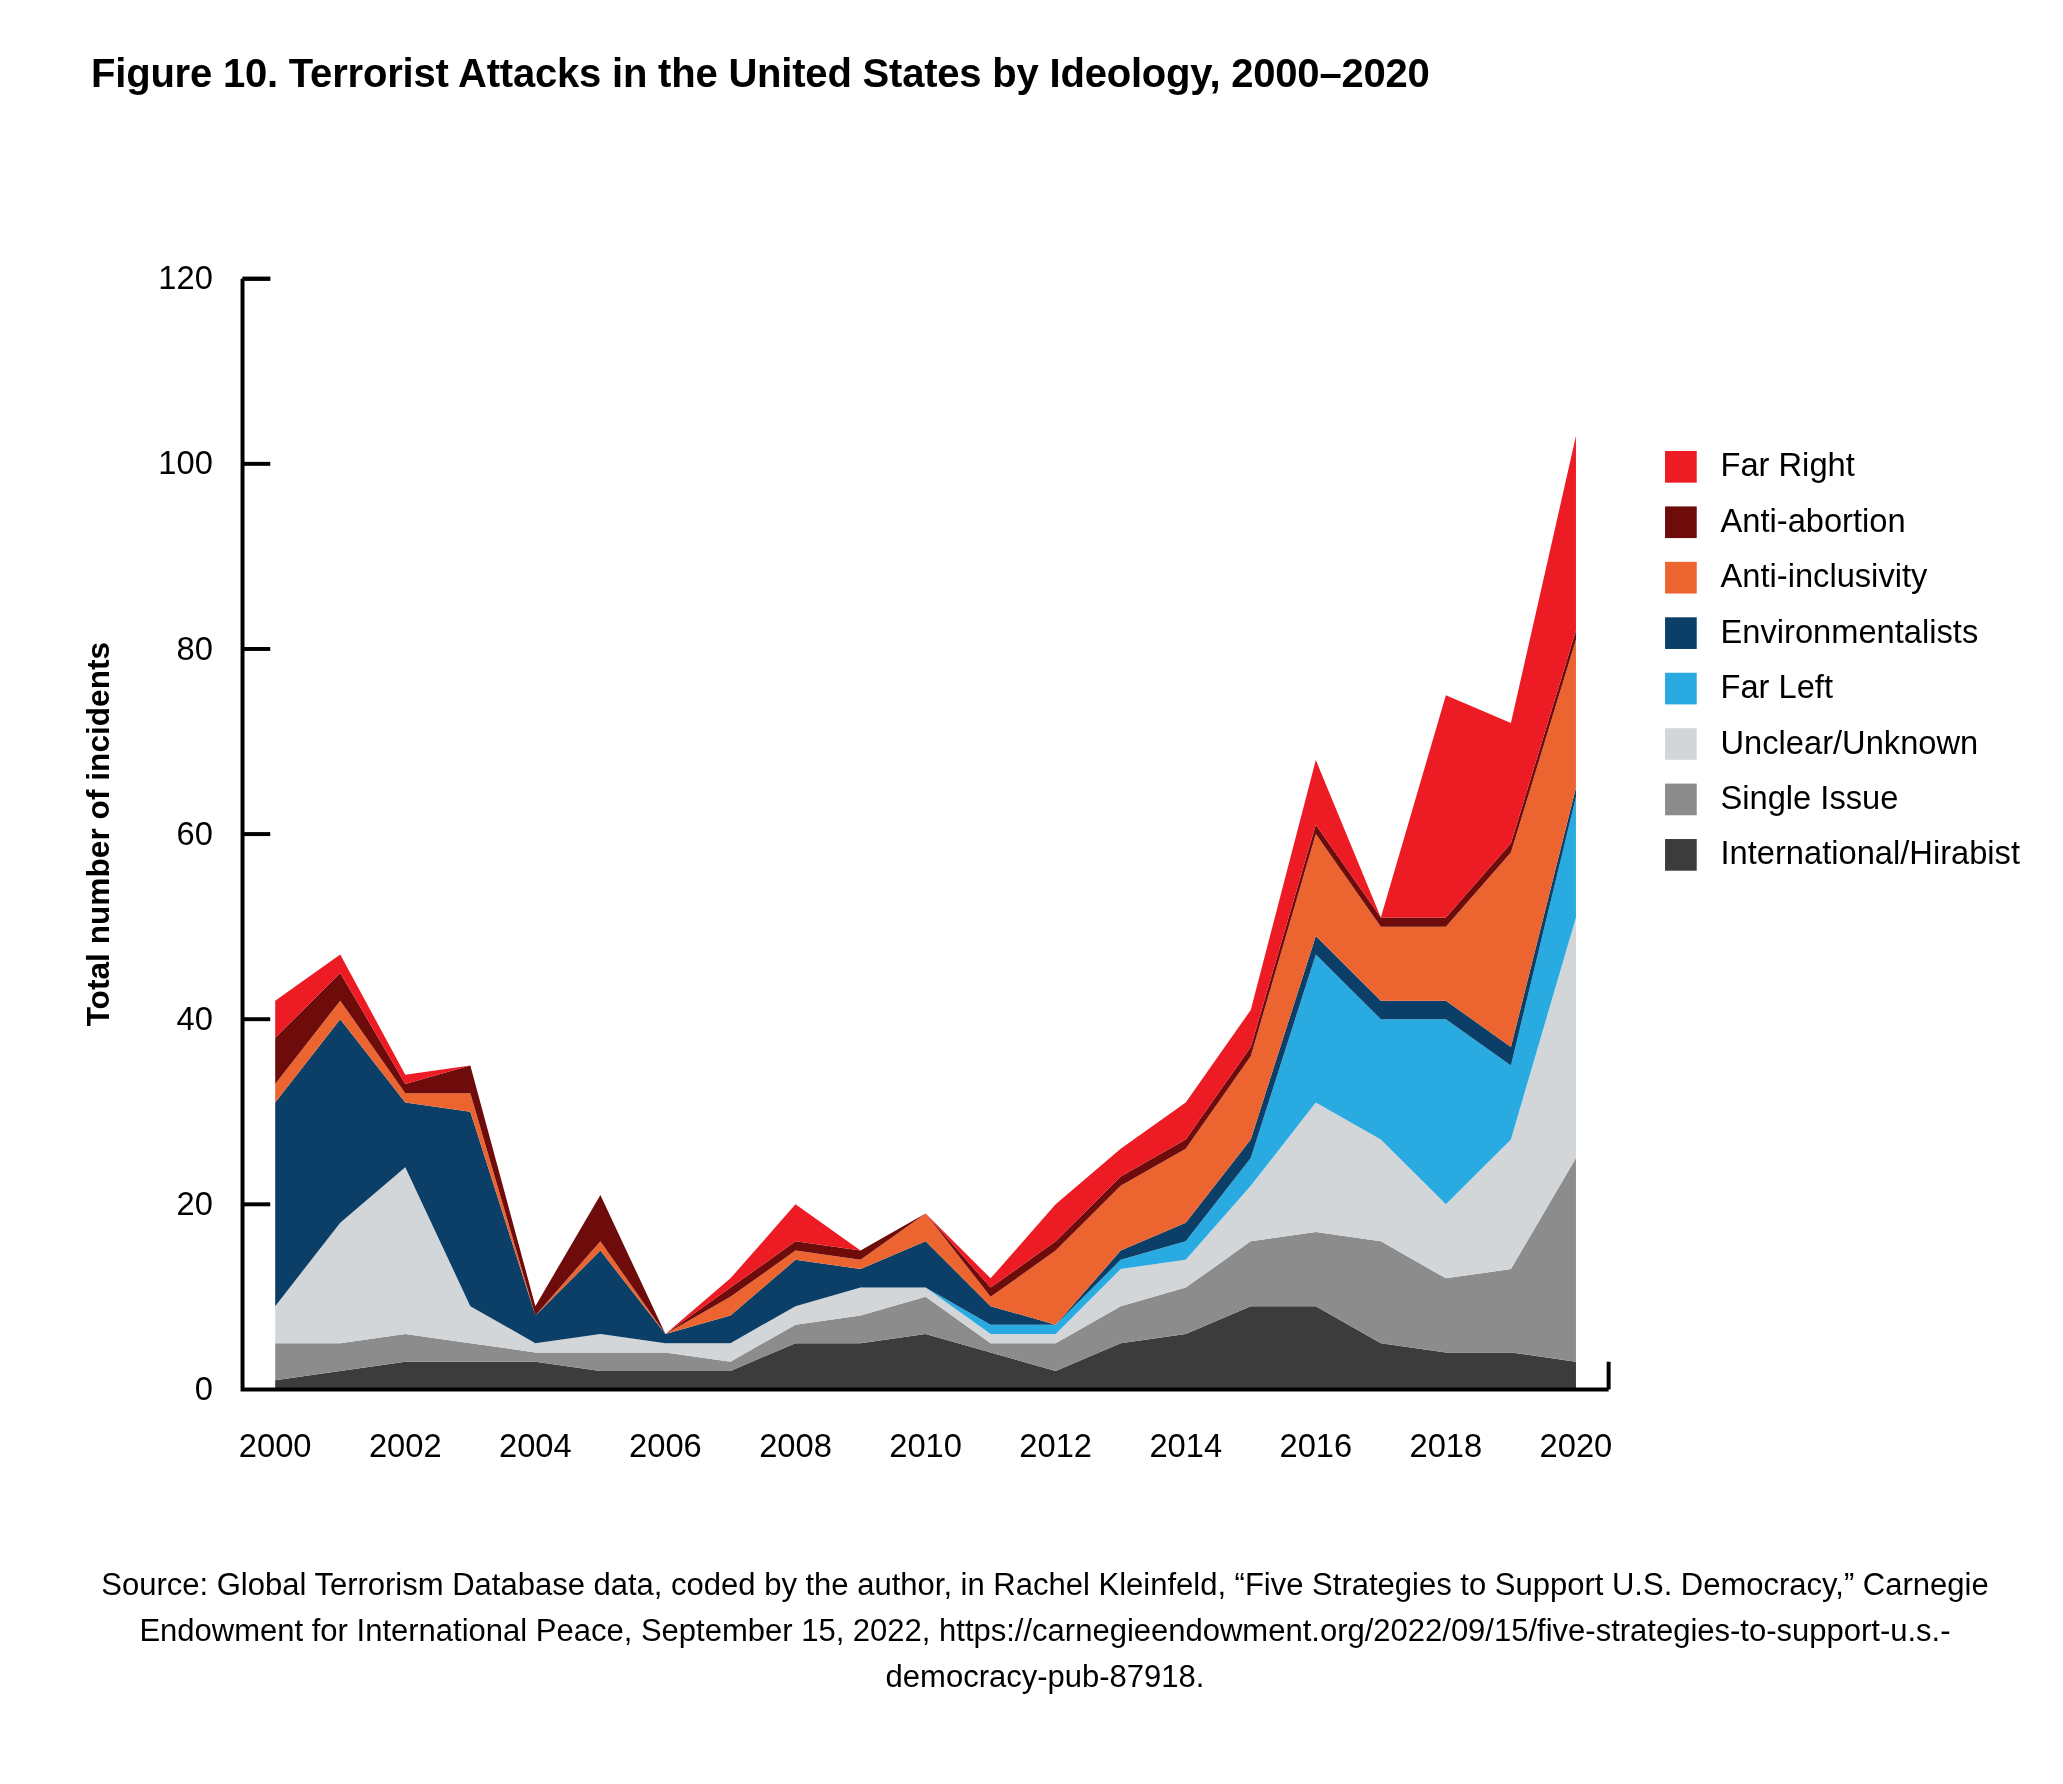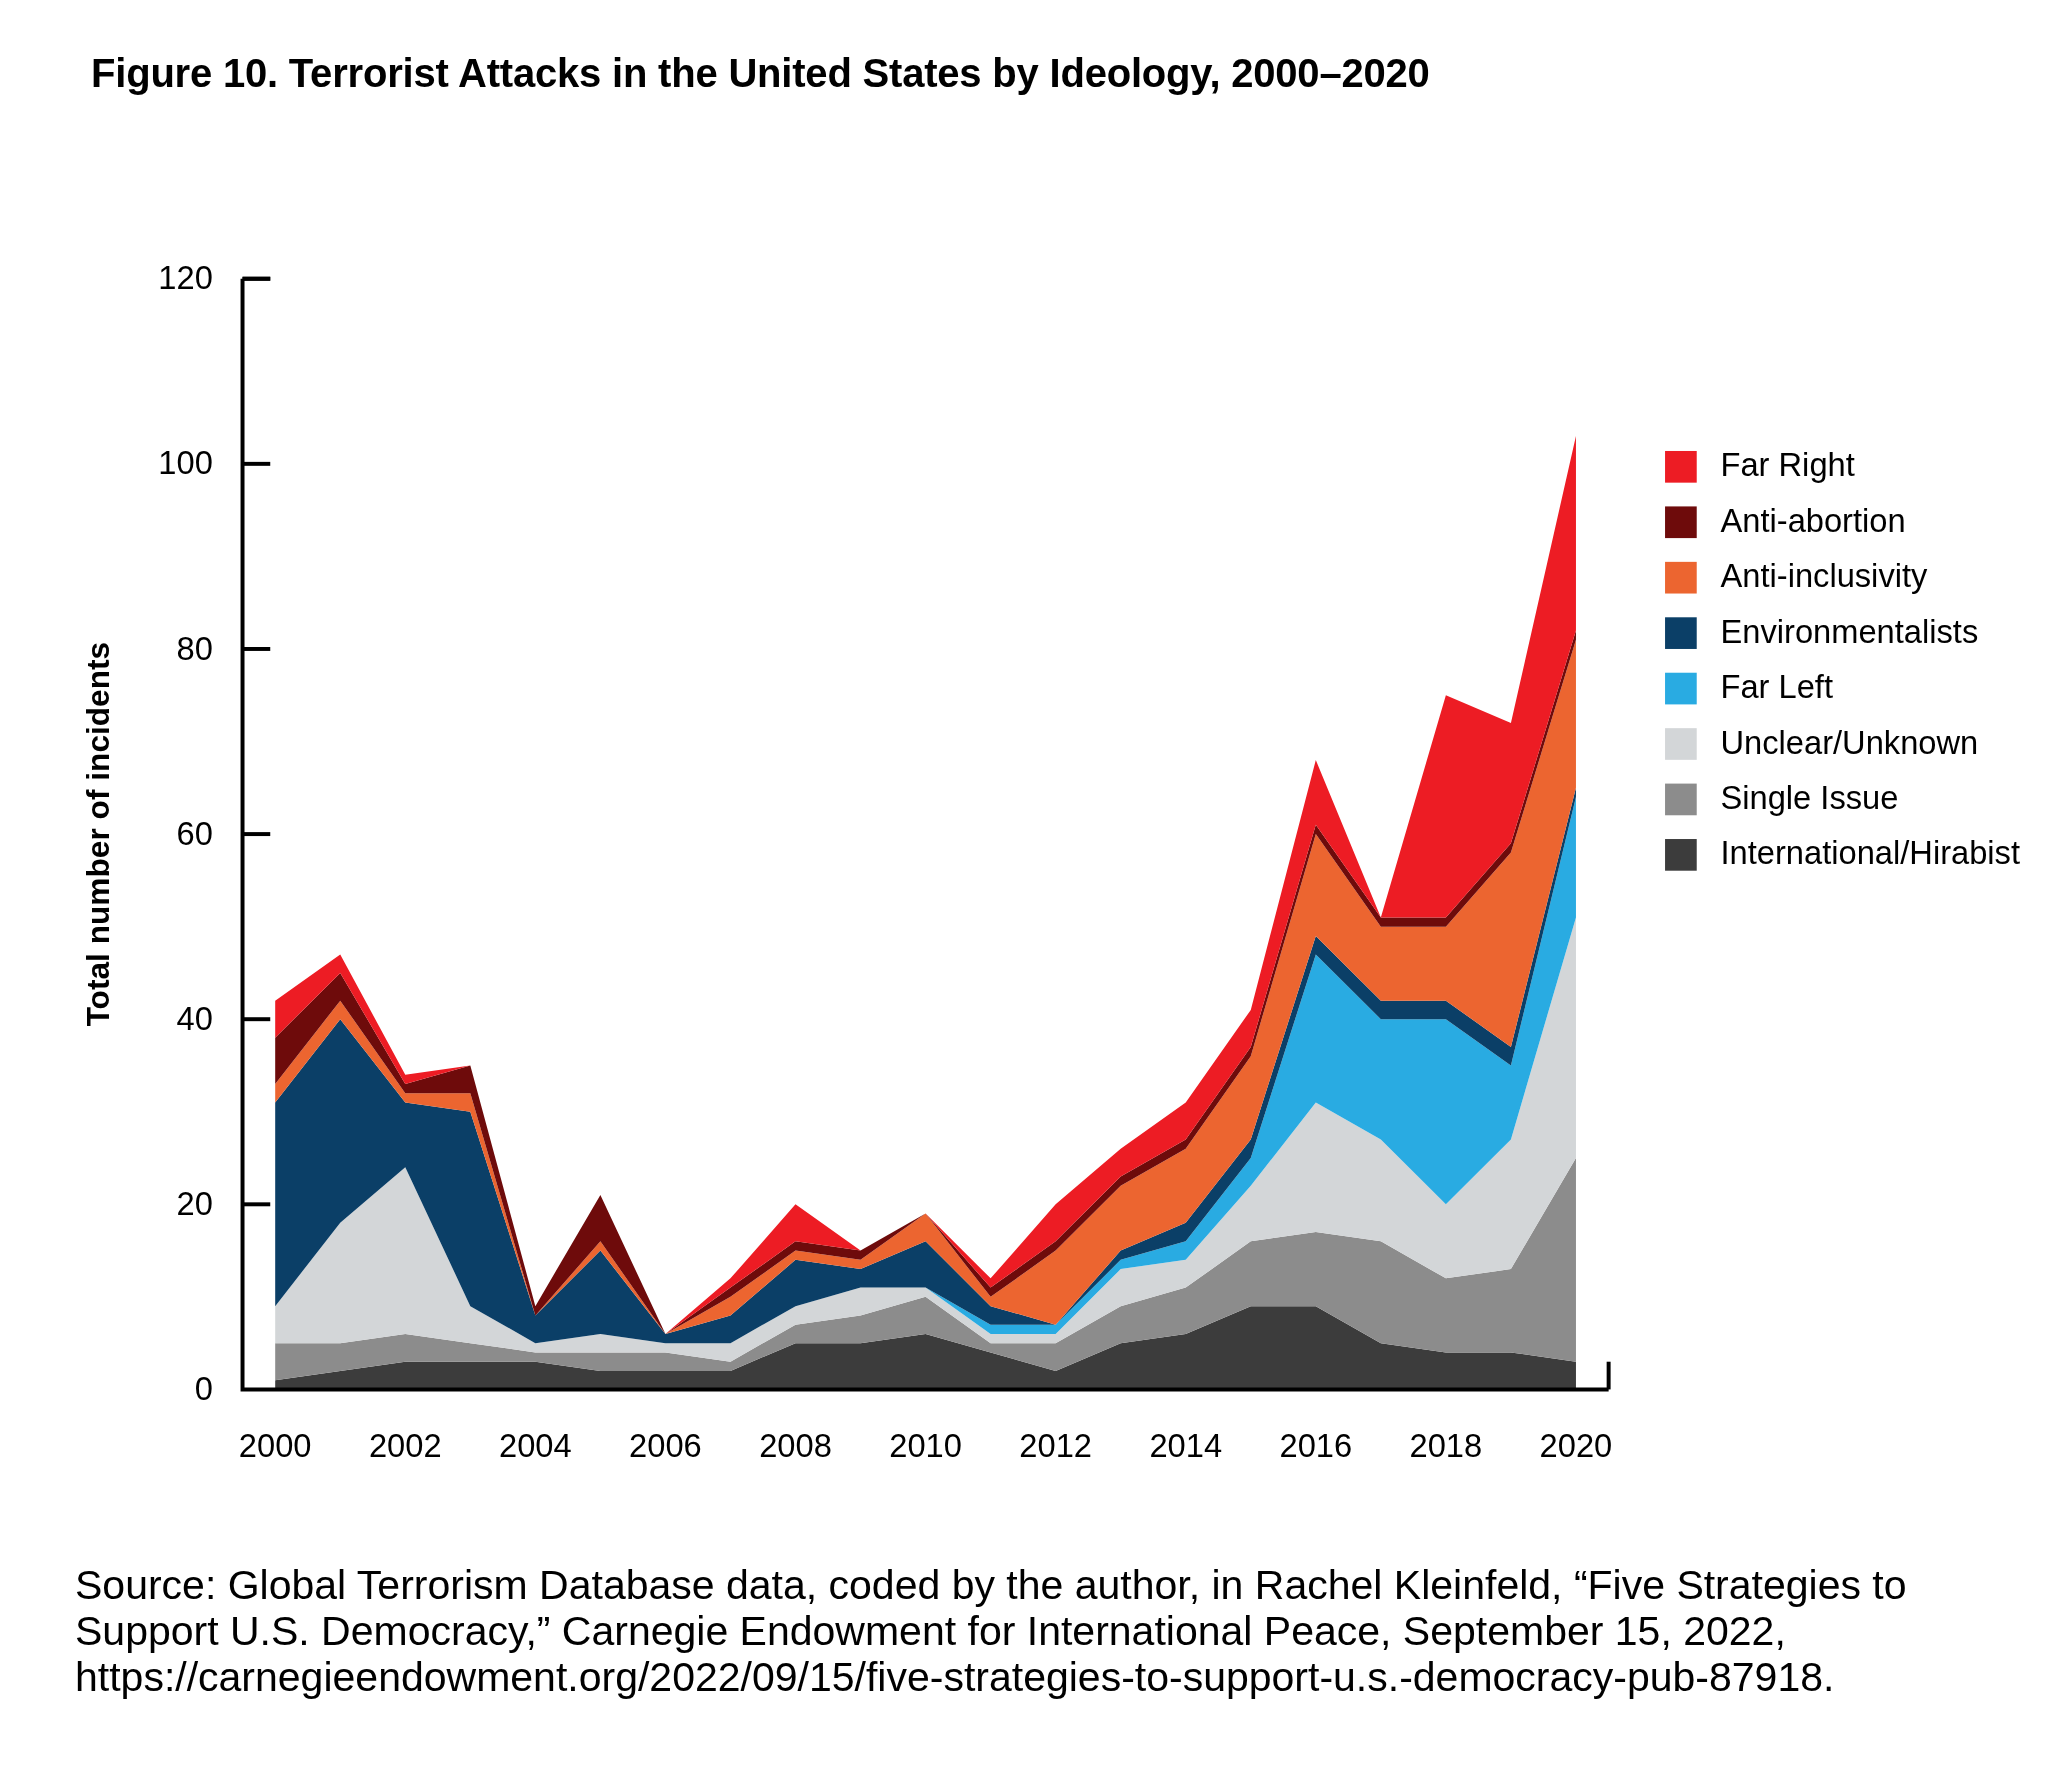--- a/index.html
+++ b/index.html
@@ -69,23 +69,24 @@
     font-family: "Liberation Sans", sans-serif;
     font-size: 33px;
     fill: #000000;
     dominant-baseline: middle;
   }
   #source-note {
     position: absolute;
     left: 75px;
     top: 1562px;
     width: 1940px;
-    font-size: 41px;
+    font-size: 31px;
     line-height: 46px;
     color: #000000;
+    text-align: center;
   }
 </style>
 </head>
 <body>
 
 <div id="figure-title">Figure 10. Terrorist Attacks in the United States by Ideology, 2000–2020</div>
 
 <div id="chart-region">
   <svg id="chart-svg" width="2063" height="1386" viewBox="0 0 2084 1400">
     <g id="areas-group">

